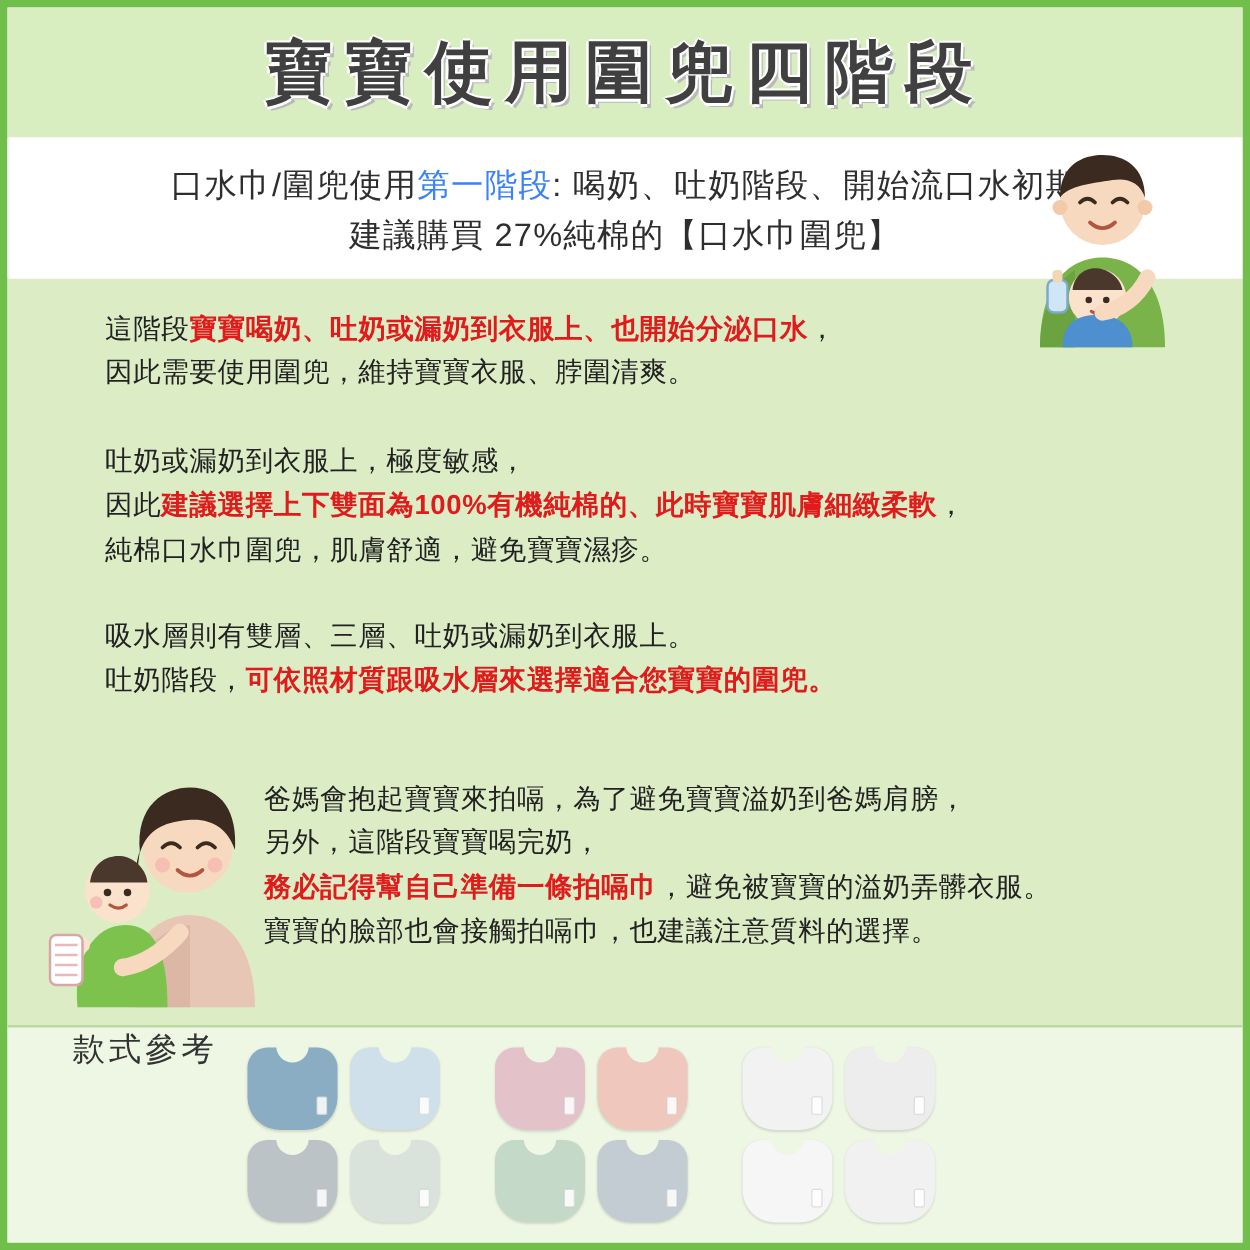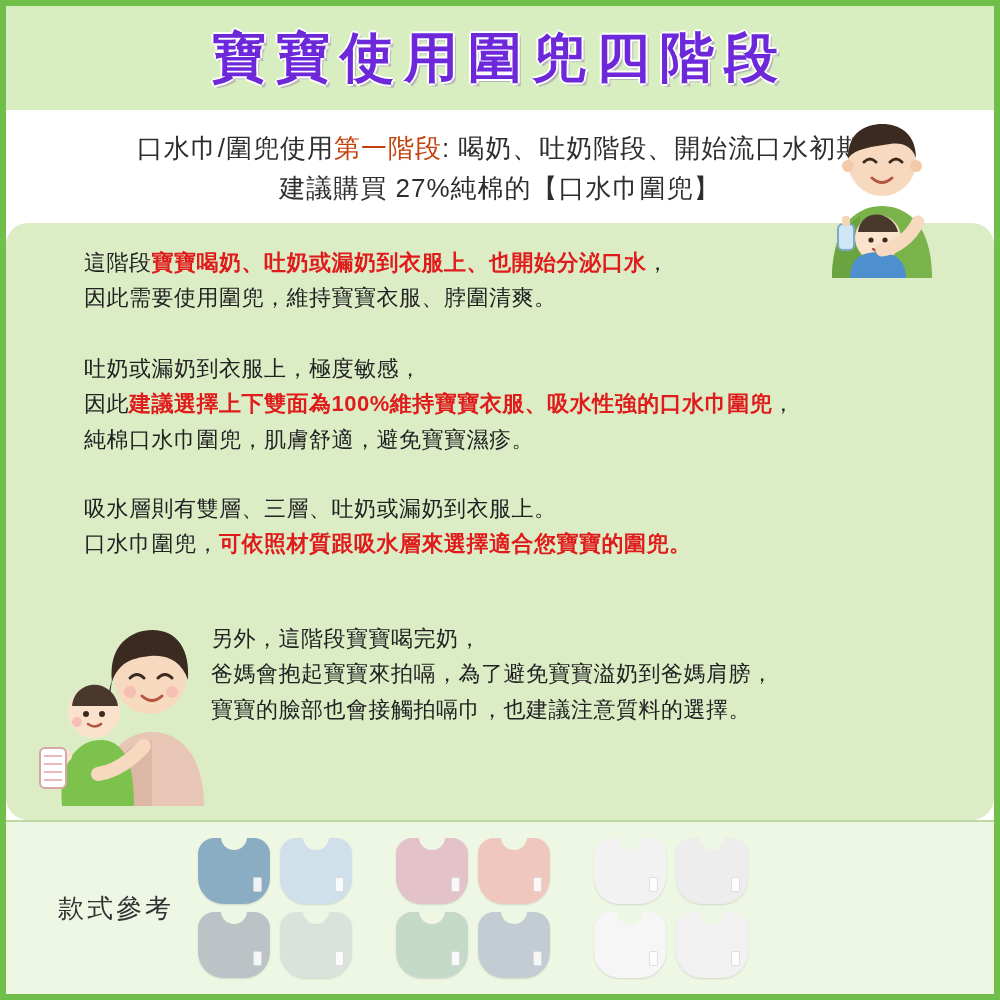--- a/index.html
+++ b/index.html
@@ -31,21 +31,21 @@
     background: #d8eec0;
     display: flex;
     align-items: center;
     justify-content: center;
     flex: 0 0 auto;
   }
   .header-title {
     font-size: 54px;
     font-weight: bold;
     letter-spacing: 10px;
-    color: #6d28d9;
+    color: #404040;
     text-shadow:
       2px 0 0 #ffffff, -2px 0 0 #ffffff,
       0 2px 0 #ffffff, 0 -2px 0 #ffffff,
       3px 3px 0 #b9b9b9;
     white-space: nowrap;
   }
 
   
   .subtitle-band {
     flex: 0 0 auto;
@@ -54,30 +54,29 @@
     text-align: center;
     position: relative;
   }
   .subtitle-line {
     font-size: 26px;
     color: #2e2e2e;
     line-height: 1.55;
     letter-spacing: 1px;
   }
   .hl-red {
-    color: #c2410c;
+    color: #3b82f6;
   }
 
   
   .body-green {
     flex: 1 1 auto;
     background: #dcedc6;
     position: relative;
     padding: 22px 0 0 0;
-    border-radius: 22px;
   }
   .para {
     font-size: 22px;
     line-height: 1.62;
     color: #222222;
     letter-spacing: 0.5px;
     margin: 0 0 22px 0;
   }
   .block-a { position: absolute; left: 78px; top: 22px; width: 720px; }
   .block-b { position: absolute; left: 78px; top: 128px; width: 860px; }
@@ -86,21 +85,20 @@
   .red-b { color: #e01b1b; font-weight: bold; }
 
   
   .samples {
     flex: 0 0 auto;
     height: 172px;
     background: #eef6e4;
     border-top: 2px solid #bcd9a4;
     position: relative;
     display: flex;
-    align-items: center;
   }
   .samples-label {
     font-size: 26px;
     color: #333333;
     letter-spacing: 3px;
     margin-left: 52px;
     width: 140px;
     flex: 0 0 auto;
   }
   .sample-groups {
@@ -185,35 +183,38 @@
     <div class="para block-a">
       <div>
         <span>這階段</span><span class="red-b">寶寶喝奶、吐奶或漏奶到衣服上、也開始分泌口水</span><span>，</span>
       </div>
       <div>因此需要使用圍兜，維持寶寶衣服、脖圍清爽。</div>
     </div>
 
     <div class="para block-b">
       <div>吐奶或漏奶到衣服上，極度敏感，</div>
       <div>
-        <span>因此</span><span class="red-b">建議選擇上下雙面為100%維持寶寶衣服、吸水性強的口水巾圍兜</span><span>，</span>
+        <span>因此</span><span class="red-b">建議選擇上下雙面為100%有機純棉的、此時寶寶肌膚細緻柔軟</span><span>，</span>
       </div>
       <div>純棉口水巾圍兜，肌膚舒適，避免寶寶濕疹。</div>
     </div>
 
     <div class="para block-c">
       <div>吸水層則有雙層、三層、吐奶或漏奶到衣服上。</div>
       <div>
-        <span>口水巾圍兜，</span><span class="red-b">可依照材質跟吸水層來選擇適合您寶寶的圍兜。</span>
+        <span>吐奶階段，</span><span class="red-b">可依照材質跟吸水層來選擇適合您寶寶的圍兜。</span>
       </div>
     </div>
 
     <div class="para block-d">
+      <div>爸媽會抱起寶寶來拍嗝，為了避免寶寶溢奶到爸媽肩膀，</div>
       <div>另外，這階段寶寶喝完奶，</div>
-      <div>爸媽會抱起寶寶來拍嗝，為了避免寶寶溢奶到爸媽肩膀，</div>
+      <div>
+        <span class="red-b">務必記得幫自己準備一條拍嗝巾</span><span>，避免被寶寶的溢奶弄髒衣服。</span>
+      </div>
       <div>寶寶的臉部也會接觸拍嗝巾，也建議注意質料的選擇。</div>
     </div>
   </div>
 
   <div class="samples">
     <div class="samples-label">款式參考</div>
     <div class="sample-groups">
 
       <div class="sample-grid">
         <div class="bib" style="background:#8aadc4"></div>

